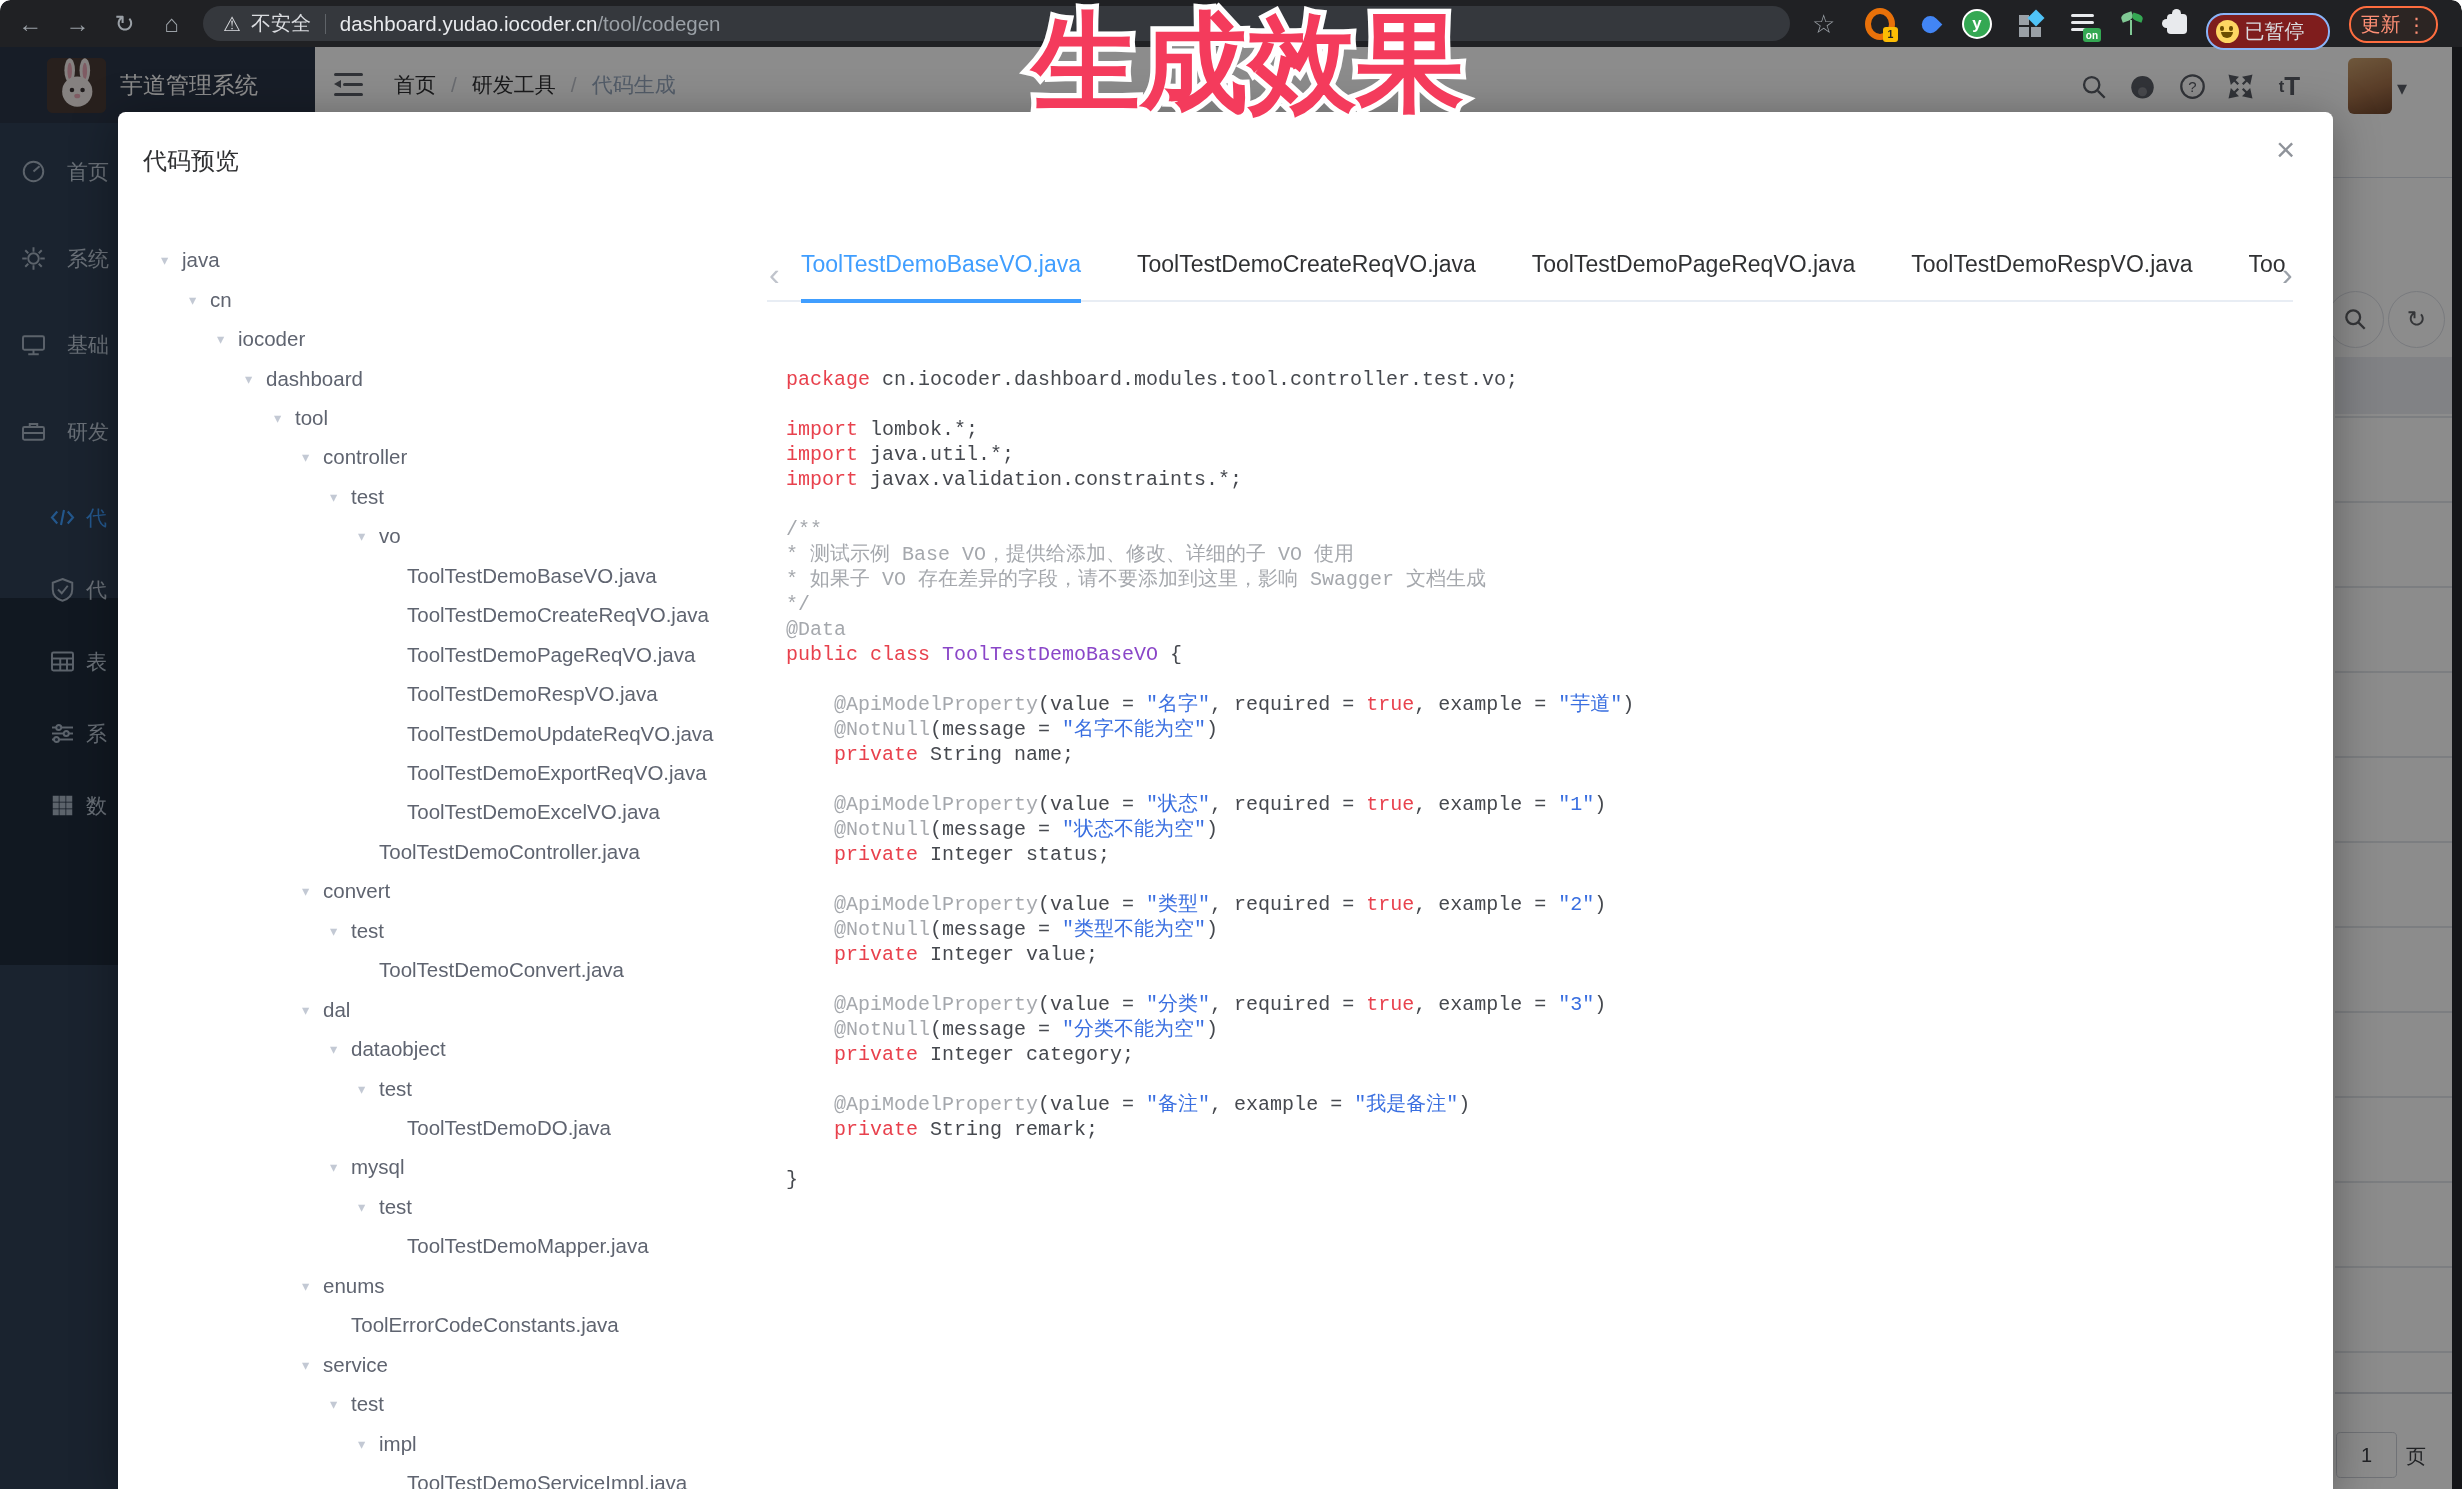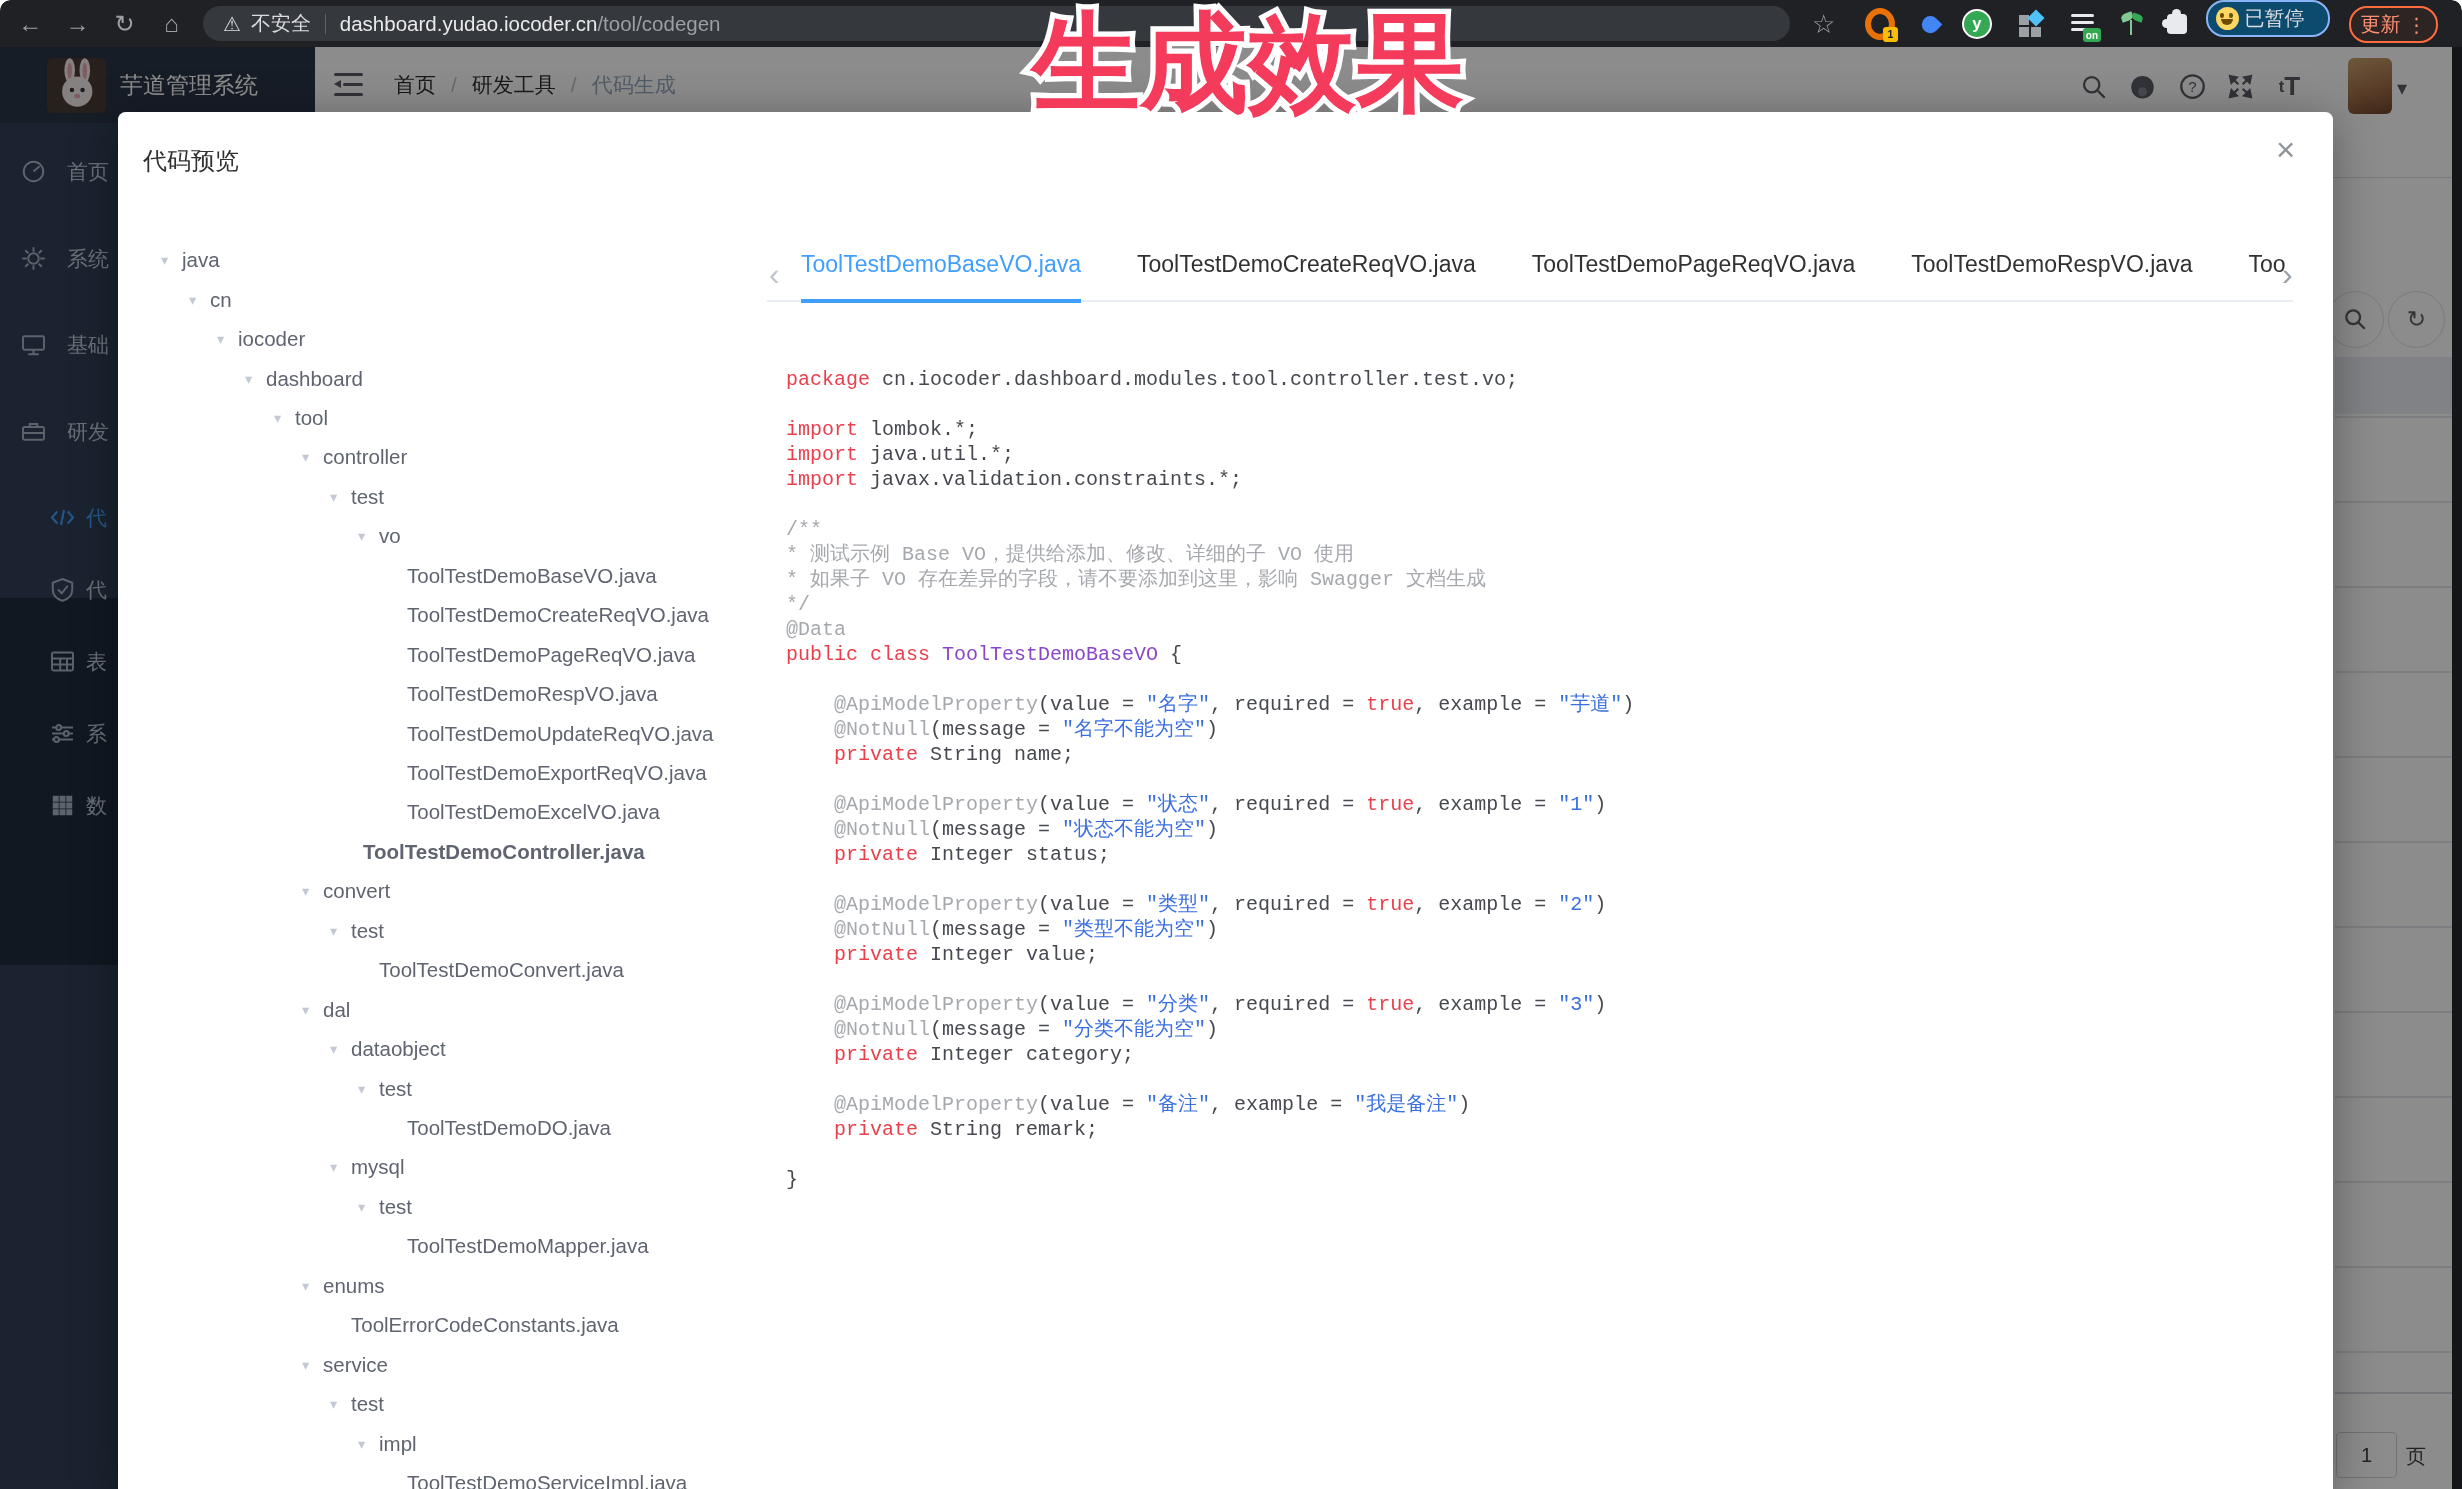--- a/index.html
+++ b/index.html
@@ -32,22 +32,22 @@
   .liston i:nth-child(1){top:2.3px}.liston i:nth-child(2){top:9px}.liston i:nth-child(3){top:16px}
   .liston .on{position:absolute;right:-6px;bottom:-6px;background:#34a853;color:#fff;font-size:10px;font-weight:bold;
               padding:1.5px 3px;border-radius:3px;}
   .sprout{width:23px;height:26px;position:relative;}
   .sprout .stem{position:absolute;left:10.6px;top:9px;width:2.3px;height:15px;background:#81c995;}
   .sprout .leaf{position:absolute;left:1.5px;top:1.5px;width:12px;height:7.6px;background:#81c995;border-radius:50% 0;transform:rotate(-20deg);}
   .sprout .leaf2{position:absolute;left:12px;top:3px;width:10.6px;height:6.8px;background:#34a853;border-radius:0 50%;transform:rotate(20deg);}
   .puzzle{position:relative;width:20px;height:20px;background:#e8eaed;border-radius:3.8px;}
   .puzzle i{position:absolute;width:9px;height:9px;border-radius:50%;background:#e8eaed;}
   .puzzle i:nth-child(1){top:-5.3px;left:5.3px}.puzzle i:nth-child(2){left:-5.3px;top:5.3px}
-  .pausedpill{position:absolute;left:2206px;top:0;width:120px;height:33px;border:2.3px solid #8ab4f8;border-radius:18px;
-              background:#0c4a6e;display:flex;align-items:center;color:#dadce0;font-size:20px;}
+  .pausedpill{position:absolute;left:2206px;top:13px;width:120px;height:33px;border:2.3px solid #8ab4f8;border-radius:18px;
+              background:#7f1d1d;display:flex;align-items:center;color:#dadce0;font-size:20px;}
   .face{width:23px;height:23px;border-radius:50%;background:#fdd663;margin:0 6px 0 7.6px;position:relative;}
   .face i{position:absolute;top:6px;width:3.8px;height:4.6px;background:#6b4c00;border-radius:50%;}
   .face i:nth-child(1){left:4.6px}.face i:nth-child(2){left:13.7px}
   .face b{position:absolute;left:5.3px;top:12px;width:12px;height:6px;background:#6b4c00;border-radius:0 0 7.6px 7.6px;}
   .updatepill{position:absolute;left:2349px;top:6px;width:85px;height:33px;border:2.3px solid #ff6d3f;border-radius:18px;
               background:#2c2523;display:flex;align-items:center;justify-content:center;gap:6px;color:#ff8f75;font-size:20px;}
   
   .appheader{position:absolute;left:0;top:47px;width:2462px;height:76px;background:#fff;}
   .logoblock{position:absolute;left:0;top:0;width:315px;height:76px;background:#2b3648;}
   .rabbit{position:absolute;left:47px;top:10.6px;width:59px;height:55px;border-radius:6px;background:#4a3b36;overflow:hidden;}
@@ -383,21 +383,21 @@
         </div>
         <div class="tree-row" style="top: 602px; left: 289px;">
           <span>ToolTestDemoUpdateReqVO.java</span>
         </div>
         <div class="tree-row" style="top: 641px; left: 289px;">
           <span>ToolTestDemoExportReqVO.java</span>
         </div>
         <div class="tree-row" style="top: 680px; left: 289px;">
           <span>ToolTestDemoExcelVO.java</span>
         </div>
-        <div class="tree-row" style="top: 720px; left: 245px; font-weight: bold;">
+        <div class="tree-row" style="top: 720px; left: 261px;">
           <span>ToolTestDemoController.java</span>
         </div>
         <div class="tree-row" style="top: 759px; left: 184px;">
           <span class="caret">▾</span>
           <span>convert</span>
         </div>
         <div class="tree-row" style="top: 799px; left: 212px;">
           <span class="caret">▾</span>
           <span>test</span>
         </div>

